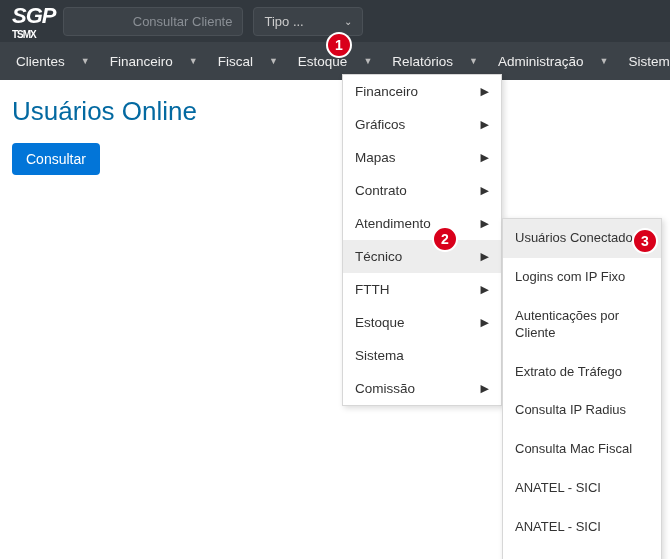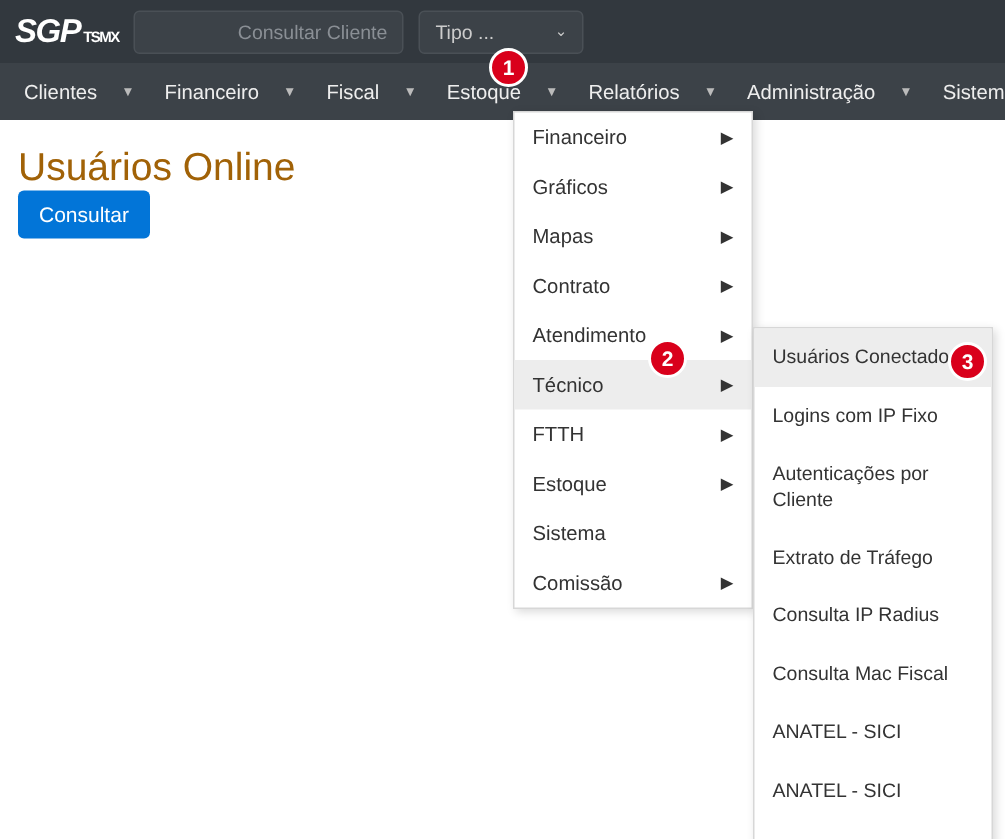--- a/index.html
+++ b/index.html
@@ -1,28 +1,28 @@
 <!DOCTYPE html>
 <html><head>
 <meta charset="utf-8">
 <style>
   * { box-sizing: border-box; margin: 0; padding: 0; }
   body { font-family: Arial, Helvetica, sans-serif; font-size: 14px; color: #333; background: #fff; width: 670px; }
   .topbar { background: #32383e; height: 42px; display: flex; align-items: center; padding: 0 10px; gap: 10px; }
-  .logo { color: #fff; font-weight: bold; font-style: italic; font-size: 20px; letter-spacing: -1px; display: flex; align-items: baseline; }
+  .logo { color: #fff; font-weight: bold; font-style: italic; font-size: 20px; letter-spacing: -1px; display: flex; align-items: baseline; flex-direction: column; }
   .logo .big { font-size: 22px; }
   .logo .small { font-size: 10px; font-style: normal; margin-left: 2px; }
   .search-input { background: #3c4248; border: 1px solid #4a5056; color: #aaa; padding: 6px 10px; border-radius: 4px; font-size: 13px; width: 180px; text-align: right; }
   .search-input::placeholder { color: #8a8f95; }
   .tipo-select { background: #3c4248; border: 1px solid #4a5056; color: #ccc; padding: 6px 10px; border-radius: 4px; font-size: 13px; width: 110px; display: flex; justify-content: space-between; align-items: center; cursor: pointer; }
   .menubar { background: #3c4248; height: 38px; display: flex; align-items: center; padding: 0 6px; }
   .menu-item { color: #eee; font-size: 13.5px; padding: 0 10px; height: 38px; display: flex; align-items: center; gap: 16px; cursor: pointer; position: relative; }
   .caret { font-size: 9px; color: #bbb; }
   .content { padding: 16px 12px; }
-  .page-title { font-size: 26px; font-weight: 400; color: #a16207; margin-bottom: 0; }
+  .page-title { font-size: 26px; font-weight: 400; color: #0369a1; margin-bottom: 16px; }
   .btn-consultar { background: #0275d8; color: #fff; border: none; border-radius: 4px; padding: 8px 14px; font-size: 14px; cursor: pointer; }
   .dropdown { position: absolute; top: 74px; left: 342px; width: 160px; background: #fff; border: 1px solid #d7d7d7; box-shadow: 2px 2px 6px rgba(0,0,0,0.15); z-index: 10; }
   .dropdown-item { padding: 9px 12px; font-size: 13.5px; color: #333; display: flex; justify-content: space-between; align-items: center; cursor: pointer; }
   .dropdown-item.hover { background: #ededed; }
   .submenu { position: absolute; top: 218px; left: 502px; width: 160px; background: #fff; border: 1px solid #d7d7d7; box-shadow: 2px 2px 6px rgba(0,0,0,0.15); z-index: 11; }
   .submenu-item { padding: 11px 12px; font-size: 13px; color: #333; cursor: pointer; line-height: 1.3; }
   .submenu-item.hover { background: #ededed; }
   .arrow-right { font-size: 11px; color: #333; }
   .badge { position: absolute; width: 26px; height: 26px; border-radius: 50%; background: #d9001b; border: 2px solid #fff; color: #fff; font-weight: bold; font-size: 14px; display: flex; align-items: center; justify-content: center; z-index: 20; }
   .badge1 { top: 32px; left: 326px; }

